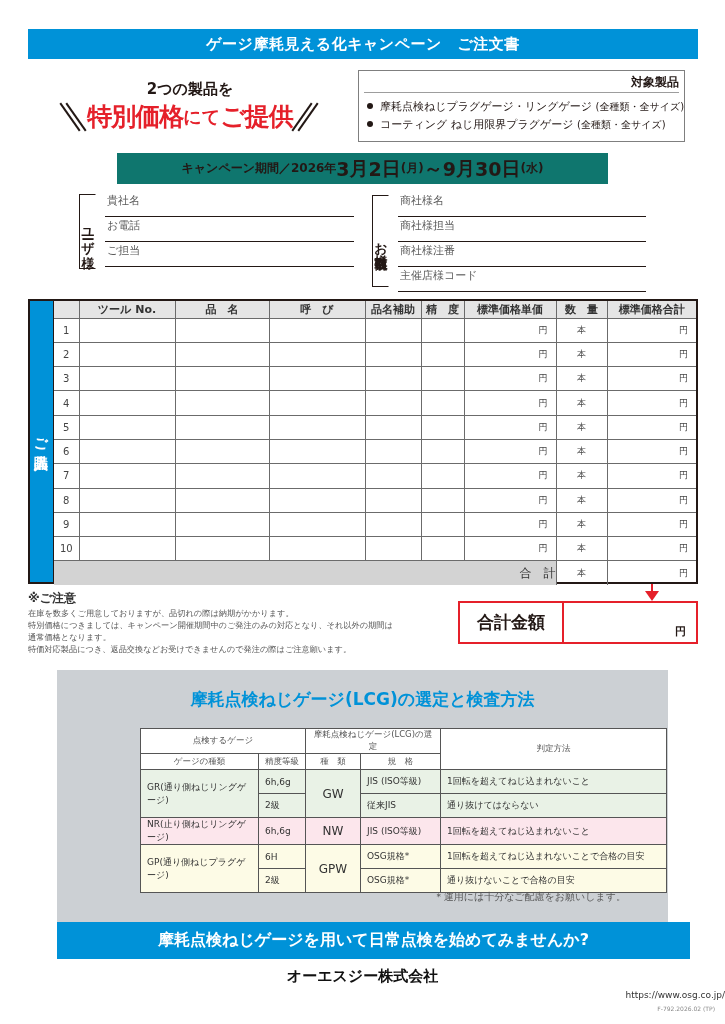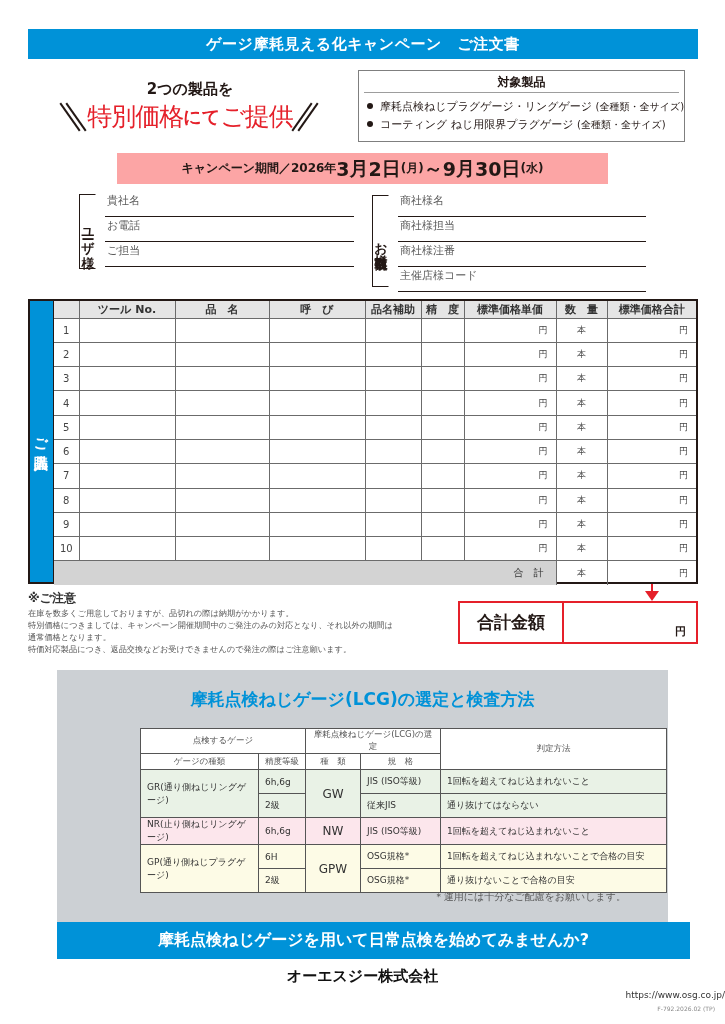--- a/index.html
+++ b/index.html
@@ -8,55 +8,55 @@
   .abs { position: absolute; }
 
   
   #title-banner { left: 28px; top: 29px; width: 670px; height: 30px; background: #0092d8; color: #fff;
     font-size: 15px; font-weight: bold; display: flex; align-items: center; justify-content: center; letter-spacing: 0.5px; }
 
   
   #promo { left: 45px; top: 80px; width: 290px; height: 60px; text-align: center; }
   #promo .line1 { font-size: 15px; font-weight: bold; color: #231815; line-height: 18px; }
   #promo .line2 { display: flex; align-items: center; justify-content: center; margin-top: 2px; }
-  #promo .big { font-size: 25px; font-weight: normal; color: #e5202a; letter-spacing: -1px; }
+  #promo .big { font-size: 25px; font-weight: bold; color: #e5202a; letter-spacing: -1px; }
   #promo .small-red { font-size: 18px; font-weight: bold; color: #e5202a; }
   .slash { width: 22px; height: 30px; position: relative; }
   .slash i { position: absolute; width: 2px; height: 34px; background: #231815; top: -2px; }
   .slash.left i { transform: rotate(-35deg); }
   .slash.right i { transform: rotate(35deg); }
 
   
   #target-box { left: 358px; top: 70px; width: 327px; height: 72px; border: 1px solid #7f7f7f; background:#fff; }
-  #target-box .hd { text-align: center; font-size: 12px; font-weight: bold; height: 22px; line-height: 22px; margin: 0 5px; border-bottom: 1px solid #9d9d9d; }
+  #target-box .hd { text-align: right; font-size: 12px; font-weight: bold; height: 22px; line-height: 22px; margin: 0 5px; border-bottom: 1px solid #9d9d9d; }
   #target-box ul { list-style: none; padding: 5px 0 0 8px; }
   #target-box li { font-size: 11px; line-height: 18px; white-space: nowrap; }
   #target-box li .paren { font-size: 10px; }
   #target-box li .dot { display: inline-block; width: 6px; height: 6px; border-radius: 50%; background: #231815; margin-right: 7px; vertical-align: 1px; }
 
   
-  #period { left: 117px; top: 153px; width: 491px; height: 31px; background: #fca5a5; display: flex; align-items: center; justify-content: center; font-weight: bold; font-size: 13px; }
+  #period { left: 117px; top: 153px; width: 491px; height: 31px; background: #0f766e; display: flex; align-items: center; justify-content: center; font-weight: bold; font-size: 13px; }
   #period .sm { font-size: 12px; }
   #period .lg { font-size: 19px; }
 
   
   .vlabel { border: 1px solid #231815; border-right: none; width: 17px; font-size: 13px; font-weight: bold; writing-mode: vertical-rl; text-orientation: upright; display: flex; align-items: center; justify-content: center; letter-spacing: -1px; }
   .vlabel { border-right: 1px solid transparent; }
   .field { position: absolute; height: 25px; border-bottom: 1px solid #231815; font-size: 11px; color: #5a5a5a; padding-left: 2px; line-height: 18px; }
 
   
   #order { left: 28px; top: 299px; width: 670px; height: 285px; border: 2px solid #231815; }
   #order .side { position: absolute; left: 0; top: 0; width: 24px; height: 281px; background: #0092d8; border-right: 1px solid #231815; color: #fff; font-weight: bold; font-size: 14px; writing-mode: vertical-rl; text-orientation: upright; display: flex; align-items: center; justify-content: center; padding-bottom: 10px; }
   table.grid { position: absolute; left: 24px; top: 0; border-collapse: collapse; table-layout: fixed; width: 642px; }
   table.grid th, table.grid td { border: 1px solid #6b6b6b; height: 24.3px; font-size: 11px; padding: 0 4px; }
   table.grid th { background: #e5e5e5; font-weight: bold; height: 17px; font-size: 11px; color:#333; }
   table.grid td.num { text-align: center; font-size: 10px; color: #444; }
   table.grid td.yen { text-align: right; font-size: 9px; color: #444; padding-right: 8px; }
   table.grid td.hon { text-align: center; font-size: 9px; color: #444; }
-  table.grid tr.total td.label { background: #d3d3d3; text-align: right; font-size: 10px; padding-right: 12px; color:#333; }
+  table.grid tr.total td.label { background: #d3d3d3; text-align: right; font-size: 12px; padding-right: 0; color:#333; }
   table.grid tr:first-child th { border-top: none; }
   table.grid td:last-child, table.grid th:last-child { border-right: none; }
   table.grid tr.total td { border-bottom: none; }
   table.grid td:first-child, table.grid th:first-child { border-left: none; }
 
   
   #notes { left: 28px; top: 590px; width: 400px; }
   #notes .h { font-size: 12px; font-weight: bold; color: #333; }
   #notes p { font-size: 8.2px; color: #555; line-height: 12px; white-space: nowrap; }
 

